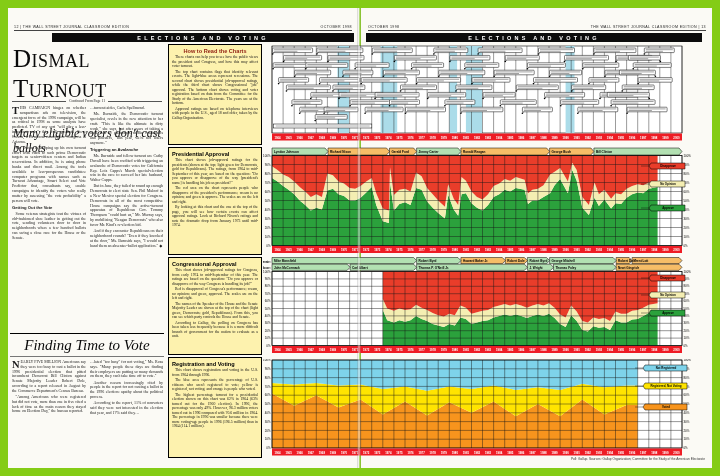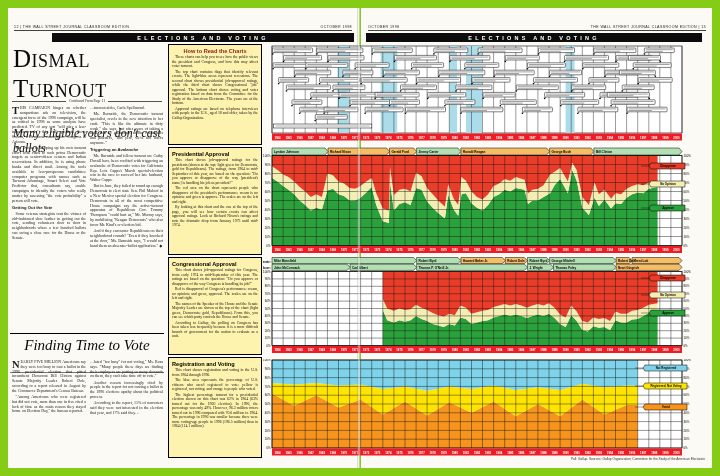--- a/index.html
+++ b/index.html
@@ -21,21 +21,21 @@
   .contfrom{position:absolute;left:12px;top:99px;width:150px;display:flex;align-items:center;gap:3px;
             font-size:3.6px;color:#222;z-index:5;}
   .contfrom:before,.contfrom:after{content:"";flex:1;border-top:.5px solid #555;}
   .col{position:absolute;font-size:4px;line-height:4.8px;text-align:justify;color:#1a1a1a;overflow:hidden;z-index:5;}
   .col p{margin:0 0 1.5px 0;text-indent:3.5px;}
   .col p.noind{text-indent:0;}
   .dropcap{float:left;font-size:10.5px;line-height:9px;font-weight:bold;padding-right:.8px;}
   .ssh{font-family:"Liberation Sans",sans-serif;font-weight:bold;font-size:4.2px;margin:2.5px 0 1px 0;}
   .art2{position:absolute;left:10px;top:333px;width:154px;border-top:1px solid #000;z-index:5;}
   .art2 h2{margin:3px 0 2px 0;text-align:center;font-style:italic;font-weight:normal;font-size:15px;color:#0a0a0a;
-           border-bottom:.5px solid #777;padding-bottom:18px;}
+           border-bottom:.5px solid #777;padding-bottom:2px;}
   .ybox{position:absolute;background:#fdf2ae;border:1px solid #000;padding:2.5px 3px;overflow:hidden;
         font-size:3.8px;line-height:4.5px;text-align:justify;color:#151515;z-index:5;}
   .ybox h3{margin:0 0 1.5px 0;font-family:"Liberation Sans",sans-serif;font-size:5.6px;line-height:6px;color:#000;}
   .ybox.howto h3{color:#8f1d10;text-align:center;}
   .ybox p{margin:0 0 1px 0;text-indent:3px;}
   .src{position:absolute;left:420px;top:457px;width:285px;text-align:right;
        font-family:"Liberation Sans",sans-serif;font-size:3.2px;color:#333;z-index:5;}
   #charts-layer{position:absolute;left:0;top:0;width:720px;height:476px;z-index:10;}
 </style>
 </head>

